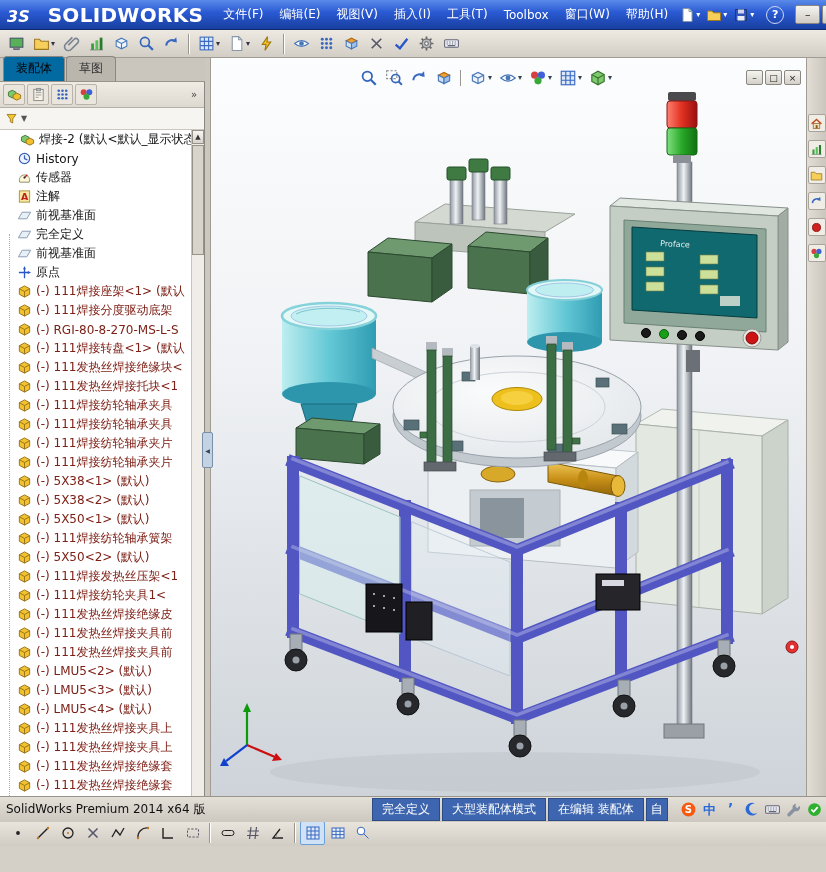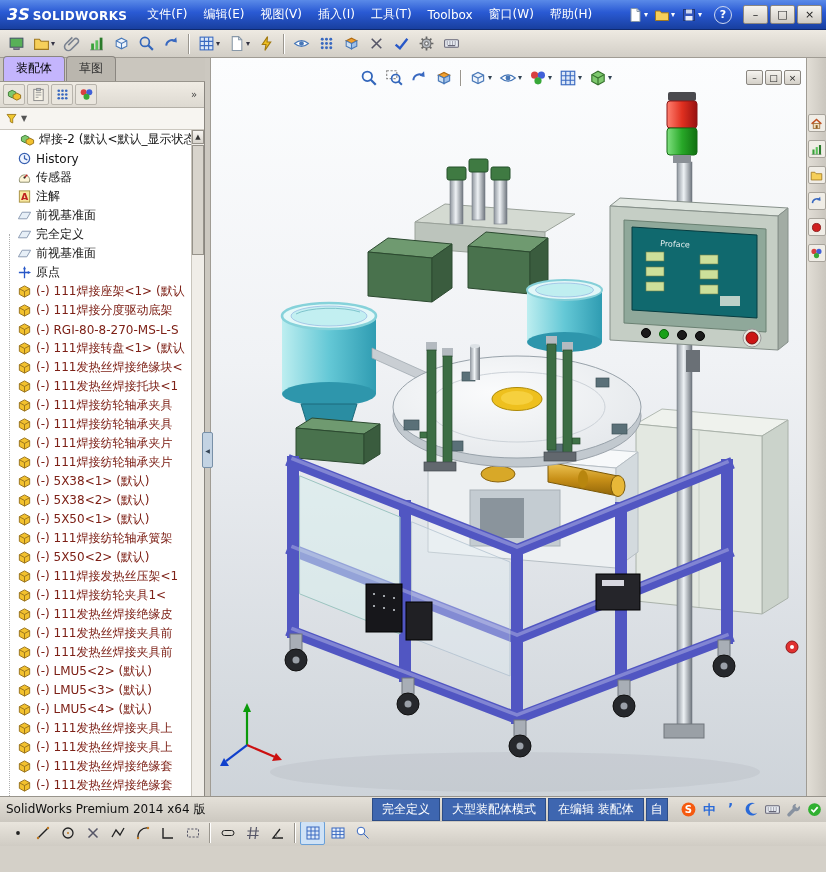--- a/index.html
+++ b/index.html
@@ -1,40 +1,40 @@
 <!DOCTYPE html>
 <html style="--titlebar-blue: #2a5ad4; --status-blue: #3e66b0; --frame-blue: #5156c2; --bowl-cyan: #64c8d6; --brass-gold: #c89018; --tower-red: #e03020; --tower-green: #28a828;"><head>
 <meta charset="utf-8">
 <style>
 *{box-sizing:border-box;margin:0;padding:0}
 html,body{width:826px;height:872px;overflow:hidden}
 body{font-family:"DejaVu Sans","Liberation Sans",sans-serif;font-size:12px;background:#d4d0c8;position:relative}
 
 .titlebar{position:absolute;left:0;top:0;width:826px;height:30px;background:linear-gradient(180deg,#5a8ae8 0%,var(--titlebar-blue,#2a5ad4) 42%,#183f9f 100%);display:flex;align-items:center;color:#fff;border-bottom:1px solid #0f2a70}
-.logo{display:flex;align-items:baseline;gap:3px;padding:0 12px 0 7px}
+.logo{display:flex;align-items:baseline;gap:18px;padding:0 12px 0 7px}
 .logo-mark{font-size:16px;font-weight:bold;font-style:italic}
-.logo-text{font-size:12px;font-weight:bold;letter-spacing:.3px}
+.logo-text{font-size:20px;font-weight:bold;letter-spacing:.3px}
 .menubar{display:flex;height:100%;align-items:center}
 .menu-item{padding:4px 8px;font-size:12px;white-space:nowrap}
 .tb-right{margin-left:auto;display:flex;align-items:center;gap:1px;padding-right:4px}
 .qbtn{display:flex;align-items:center;padding:2px 3px}
 .qbtn svg{width:16px;height:16px}
 .caret{font-size:8px;line-height:1;margin-left:1px}
 .help-btn{width:18px;height:18px;border:1px solid #cdd8f0;border-radius:9px;display:flex;align-items:center;justify-content:center;font-size:11px;font-weight:bold;margin:0 8px}
 .wbtn{width:25px;height:19px;background:linear-gradient(#f6f4f0,#cfcbc3);border:1px solid #8a8680;border-radius:2px;color:#222;display:flex;align-items:center;justify-content:center;font-size:11px;margin-left:2px}
 
 .toolbar{position:absolute;left:0;top:30px;width:826px;height:28px;background:linear-gradient(#eeeae2,#d2cec6);border-bottom:1px solid #a09c94;display:flex;align-items:center;padding:0 4px}
 .tbtn{height:24px;padding:0 3px;display:flex;align-items:center;justify-content:center;border:1px solid transparent;border-radius:2px}
 .tbtn svg{width:17px;height:17px}
 .tbtn .caret{color:#334}
 .vsep{width:2px;height:20px;border-left:1px solid #9a968e;border-right:1px solid #fff;margin:0 4px}
 
 .tabs{position:absolute;left:0;top:58px;width:206px;height:24px;background:#cac6be;display:flex;align-items:flex-end;padding-left:3px;border-bottom:1px solid #98948c}
 .tab{padding:3px 12px 4px;font-size:12px;background:#bab6ae;border:1px solid #8a8680;border-bottom:none;border-radius:4px 4px 0 0;margin-right:1px;color:#333;white-space:nowrap}
-.tab.active{background:#c4b5fd;color:#000}
+.tab.active{background:#0369a1;color:#000}
 
 .left-panel{position:absolute;left:0;top:82px;width:205px;height:736px;background:#fff;border-right:1px solid #8a8680}
 .panel-toolbar{height:26px;background:linear-gradient(#f0ece4,#ddd9d1);border-bottom:1px solid #b4b0a8;display:flex;align-items:center;gap:2px;padding:0 3px}
 .pbtn{width:22px;height:21px;display:flex;align-items:center;justify-content:center;border:1px solid #b8b4ac;background:#eae6de;border-radius:2px}
 .pbtn svg{width:15px;height:15px}
 .chevron{margin-left:auto;font-size:10px;color:#444;padding-right:4px}
 .filter-row{height:22px;display:flex;align-items:center;gap:3px;padding:0 5px;border-bottom:1px solid #ccc8c0;background:#f7f5f1}
 .filter-row svg{width:13px;height:13px}
 .filter-caret{font-size:8px;color:#555}
 .tree{position:absolute;left:0;top:48px;right:13px;bottom:0;overflow:hidden;background:#fff}

